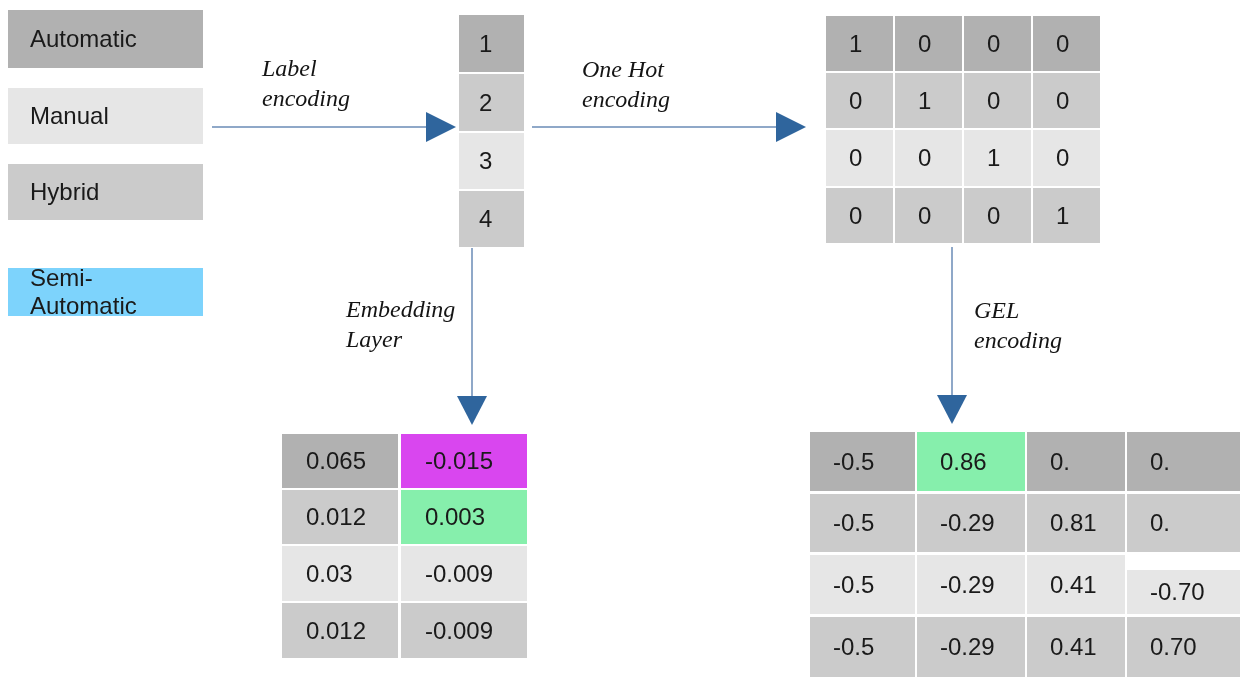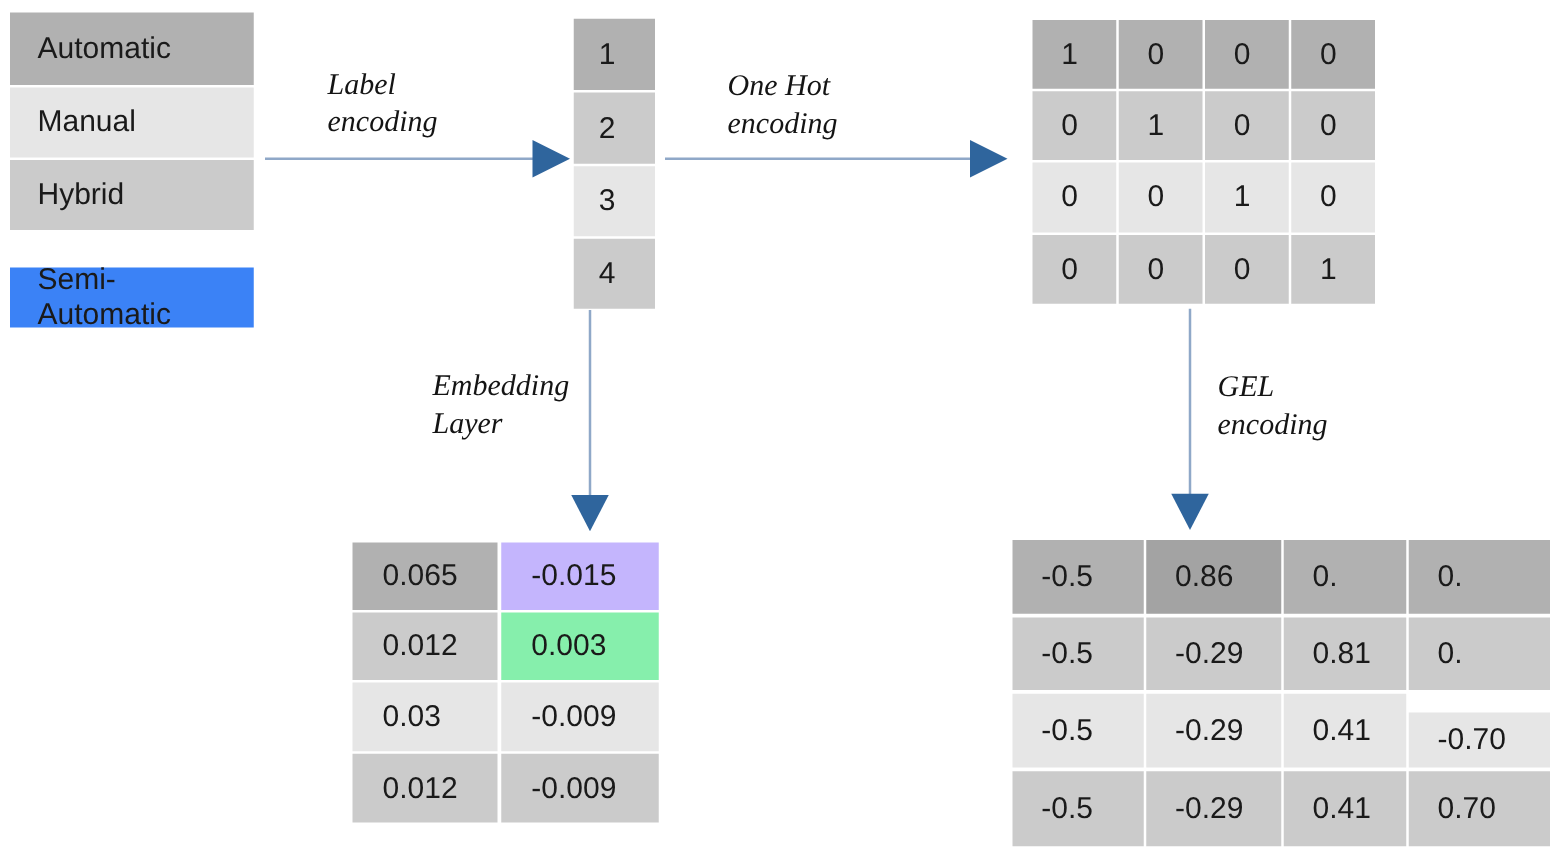--- a/index.html
+++ b/index.html
@@ -7,21 +7,21 @@
   #canvas {
     position:relative; width:1248px; height:691px; background:#ffffff;
     font-family:"Liberation Sans","DejaVu Sans",sans-serif; overflow:hidden;
   }
   .tbl { position:absolute; display:grid; }
   .cell {
     display:flex; align-items:center; white-space:pre-line;
     font-size:24px; line-height:28px; color:var(--cell-text,#1a1a1a);
   }
   
-  .cat  { left:8px;   top:10px;  grid-template-columns:195px; grid-template-rows:58px 56px 56px 76px; gap:2px; }
+  .cat  { left:8px;   top:10px;  grid-template-columns:195px; grid-template-rows:58px 56px 56px 76px; gap:20px; }
   .cat .cell  { padding-left:22px; }
   
   .lab  { left:459px; top:15px;  grid-template-columns:65px;  grid-template-rows:57px 57px 56px 56px; gap:2px; }
   .lab .cell  { padding-left:20px; }
   
   .oneh { left:826px; top:16px;  grid-template-columns:67px 67px 67px 67px; grid-template-rows:55px 55px 56px 55px; gap:2px; }
   .oneh .cell { padding-left:23px; }
   
   .emb  { left:282px; top:434px; grid-template-columns:116px 126px; grid-template-rows:54px 54px 55px 55px; gap:2px 3px; }
   .emb .cell  { padding-left:24px; }
@@ -55,21 +55,21 @@
 </style>
 </head>
 <body>
 
 <div id="canvas" style="--arrow-line: #8fa8c8; --arrow-head: #2f659d; --cell-text: #1a1a1a;">
 
   <div class="tbl cat">
       <div class="cell" style="background: rgb(177, 177, 177);">Automatic</div>
       <div class="cell" style="background: rgb(230, 230, 230);">Manual</div>
       <div class="cell" style="background: rgb(203, 203, 203);">Hybrid</div>
-      <div class="cell" style="background: #3b82f6; margin-top: 28px;">Semi-
+      <div class="cell" style="background: #7dd3fc; margin-top: 28px;">Semi-
 Automatic</div>
     </div>
   <div class="tbl lab">
       <div class="cell" style="background: rgb(177, 177, 177);">1</div>
       <div class="cell" style="background: rgb(203, 203, 203);">2</div>
       <div class="cell" style="background: rgb(230, 230, 230);">3</div>
       <div class="cell" style="background: rgb(203, 203, 203);">4</div>
     </div>
   <div class="tbl oneh">
       <div class="cell" style="background: rgb(177, 177, 177);">1</div>
@@ -84,31 +84,31 @@
       <div class="cell" style="background: rgb(230, 230, 230);">0</div>
       <div class="cell" style="background: rgb(230, 230, 230);">1</div>
       <div class="cell" style="background: rgb(230, 230, 230);">0</div>
       <div class="cell" style="background: rgb(203, 203, 203);">0</div>
       <div class="cell" style="background: rgb(203, 203, 203);">0</div>
       <div class="cell" style="background: rgb(203, 203, 203);">0</div>
       <div class="cell" style="background: rgb(203, 203, 203);">1</div>
     </div>
   <div class="tbl emb">
       <div class="cell" style="background: rgb(177, 177, 177);">0.065</div>
-      <div class="cell" style="background: #c4b5fd;">-0.015</div>
+      <div class="cell" style="background: #d946ef;">-0.015</div>
       <div class="cell" style="background: rgb(203, 203, 203);">0.012</div>
       <div class="cell" style="background: #86efac;">0.003</div>
       <div class="cell" style="background: rgb(230, 230, 230);">0.03</div>
       <div class="cell" style="background: rgb(230, 230, 230);">-0.009</div>
       <div class="cell" style="background: rgb(203, 203, 203);">0.012</div>
       <div class="cell" style="background: rgb(203, 203, 203);">-0.009</div>
     </div>
   <div class="tbl gel">
       <div class="cell" style="background: rgb(177, 177, 177);">-0.5</div>
-      <div class="cell" style="background: #a3a3a3;">0.86</div>
+      <div class="cell" style="background: #86efac;">0.86</div>
       <div class="cell" style="background: rgb(177, 177, 177);">0.</div>
       <div class="cell" style="background: rgb(177, 177, 177);">0.</div>
       <div class="cell" style="background: rgb(203, 203, 203);">-0.5</div>
       <div class="cell" style="background: rgb(203, 203, 203);">-0.29</div>
       <div class="cell" style="background: rgb(203, 203, 203);">0.81</div>
       <div class="cell" style="background: rgb(203, 203, 203);">0.</div>
       <div class="cell" style="background: rgb(230, 230, 230);">-0.5</div>
       <div class="cell" style="background: rgb(230, 230, 230);">-0.29</div>
       <div class="cell" style="background: rgb(230, 230, 230);">0.41</div>
       <div class="cell" style="background: rgb(230, 230, 230); margin-top: 15px;">-0.70</div>

